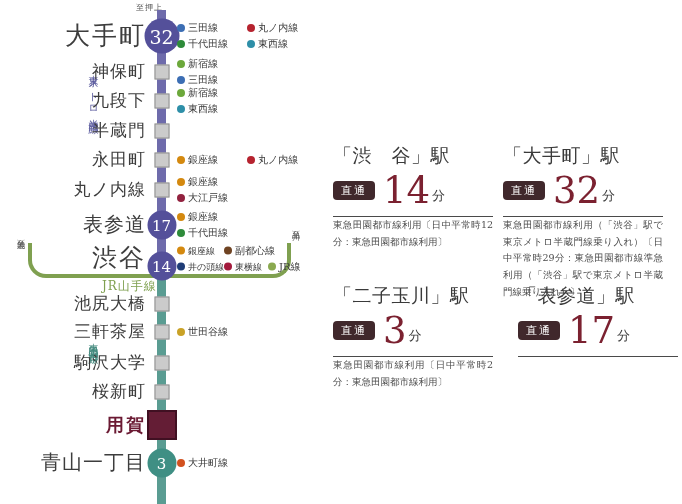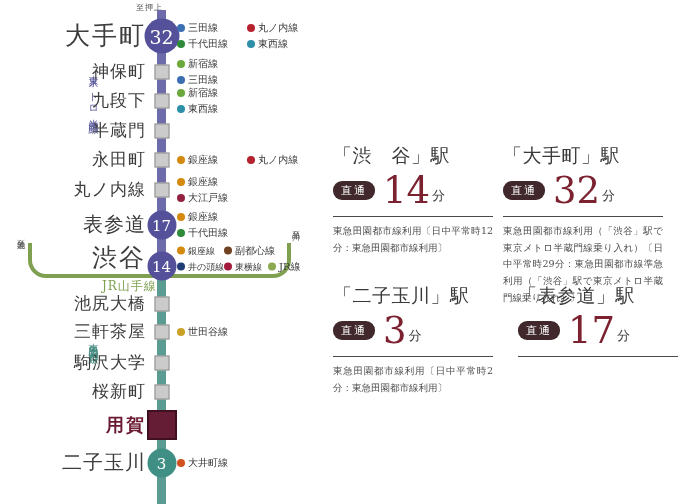--- a/index.html
+++ b/index.html
@@ -43,26 +43,26 @@
   #label-tokyu-line{left:86px;top:335px;font-size:10px;}
   #label-ikebukuro{left:14px;top:233px;writing-mode:vertical-rl;}
   #label-shinagawa{left:289px;top:224px;writing-mode:vertical-rl;}
   #label-oshiage{left:136px;top:2px;}
   #label-mizonokuchi{left:121px;top:487px;margin-top:44px;}
   #label-jr{position:absolute;left:102px;top:278px;font-size:12px;letter-spacing:1px;}
   
   .panel{position:absolute;width:160px;}
   .ptitle{font-size:19px;color:#3a3a3a;letter-spacing:0.5px;white-space:nowrap;}
   .prow{display:flex;align-items:center;margin-top:3px;}
-  .badge{color:#fff;font-size:11px;letter-spacing:2px;padding:2px 8px;border-radius:9px;
+  .badge{color:#fff;font-size:11px;letter-spacing:2px;padding:2px 8px;border-radius:4px;
          font-family:"Liberation Sans",sans-serif;}
   .ptime{font-size:37px;color:#7B2130;margin-left:8px;line-height:1;}
   .punit{font-size:13px;color:#3a3a3a;margin-left:2px;align-self:flex-end;padding-bottom:4px;}
   .pdiv{border-top:1px solid #4a4a4a;margin-top:7px;}
-  .pnote{font-size:9.5px;color:#4a4a4a;line-height:1.75;margin-top:6px;text-align:justify;}
+  .pnote{font-size:9.5px;color:#4a4a4a;line-height:1.75;text-align:justify;}
   #panel-0{left:333px;top:143px;}
   #panel-1{left:503px;top:143px;}
   #panel-2{left:333px;top:283px;}
   #panel-3{left:518px;top:283px;}
 </style>
 </head>
 <body>
 
 <div id="canvas">
 
@@ -268,21 +268,21 @@
     <div class="sname sz-md">桜新町</div>
     <div class="marker msq"></div>
   </div>
 
   <div class="station" style="top:425px">
     <div class="sname sz-yoga">用賀</div>
     <div class="marker msq msq-yoga" style="background: rgb(100, 29, 53);"></div>
   </div>
 
   <div class="station" style="top:463px">
-    <div class="sname sz-lg">二子玉川</div>
+    <div class="sname sz-lg">青山一丁目</div>
     <div class="marker mcirc mc-md" style="background: rgb(63, 143, 132);">
       <span>3</span>
     </div>
     <div class="chips">
       <div class="crow">
           <span class="chip auto">
             <i style="background: rgb(210, 81, 31);"></i>
             <b>大井町線</b>
           </span>
         </div>

